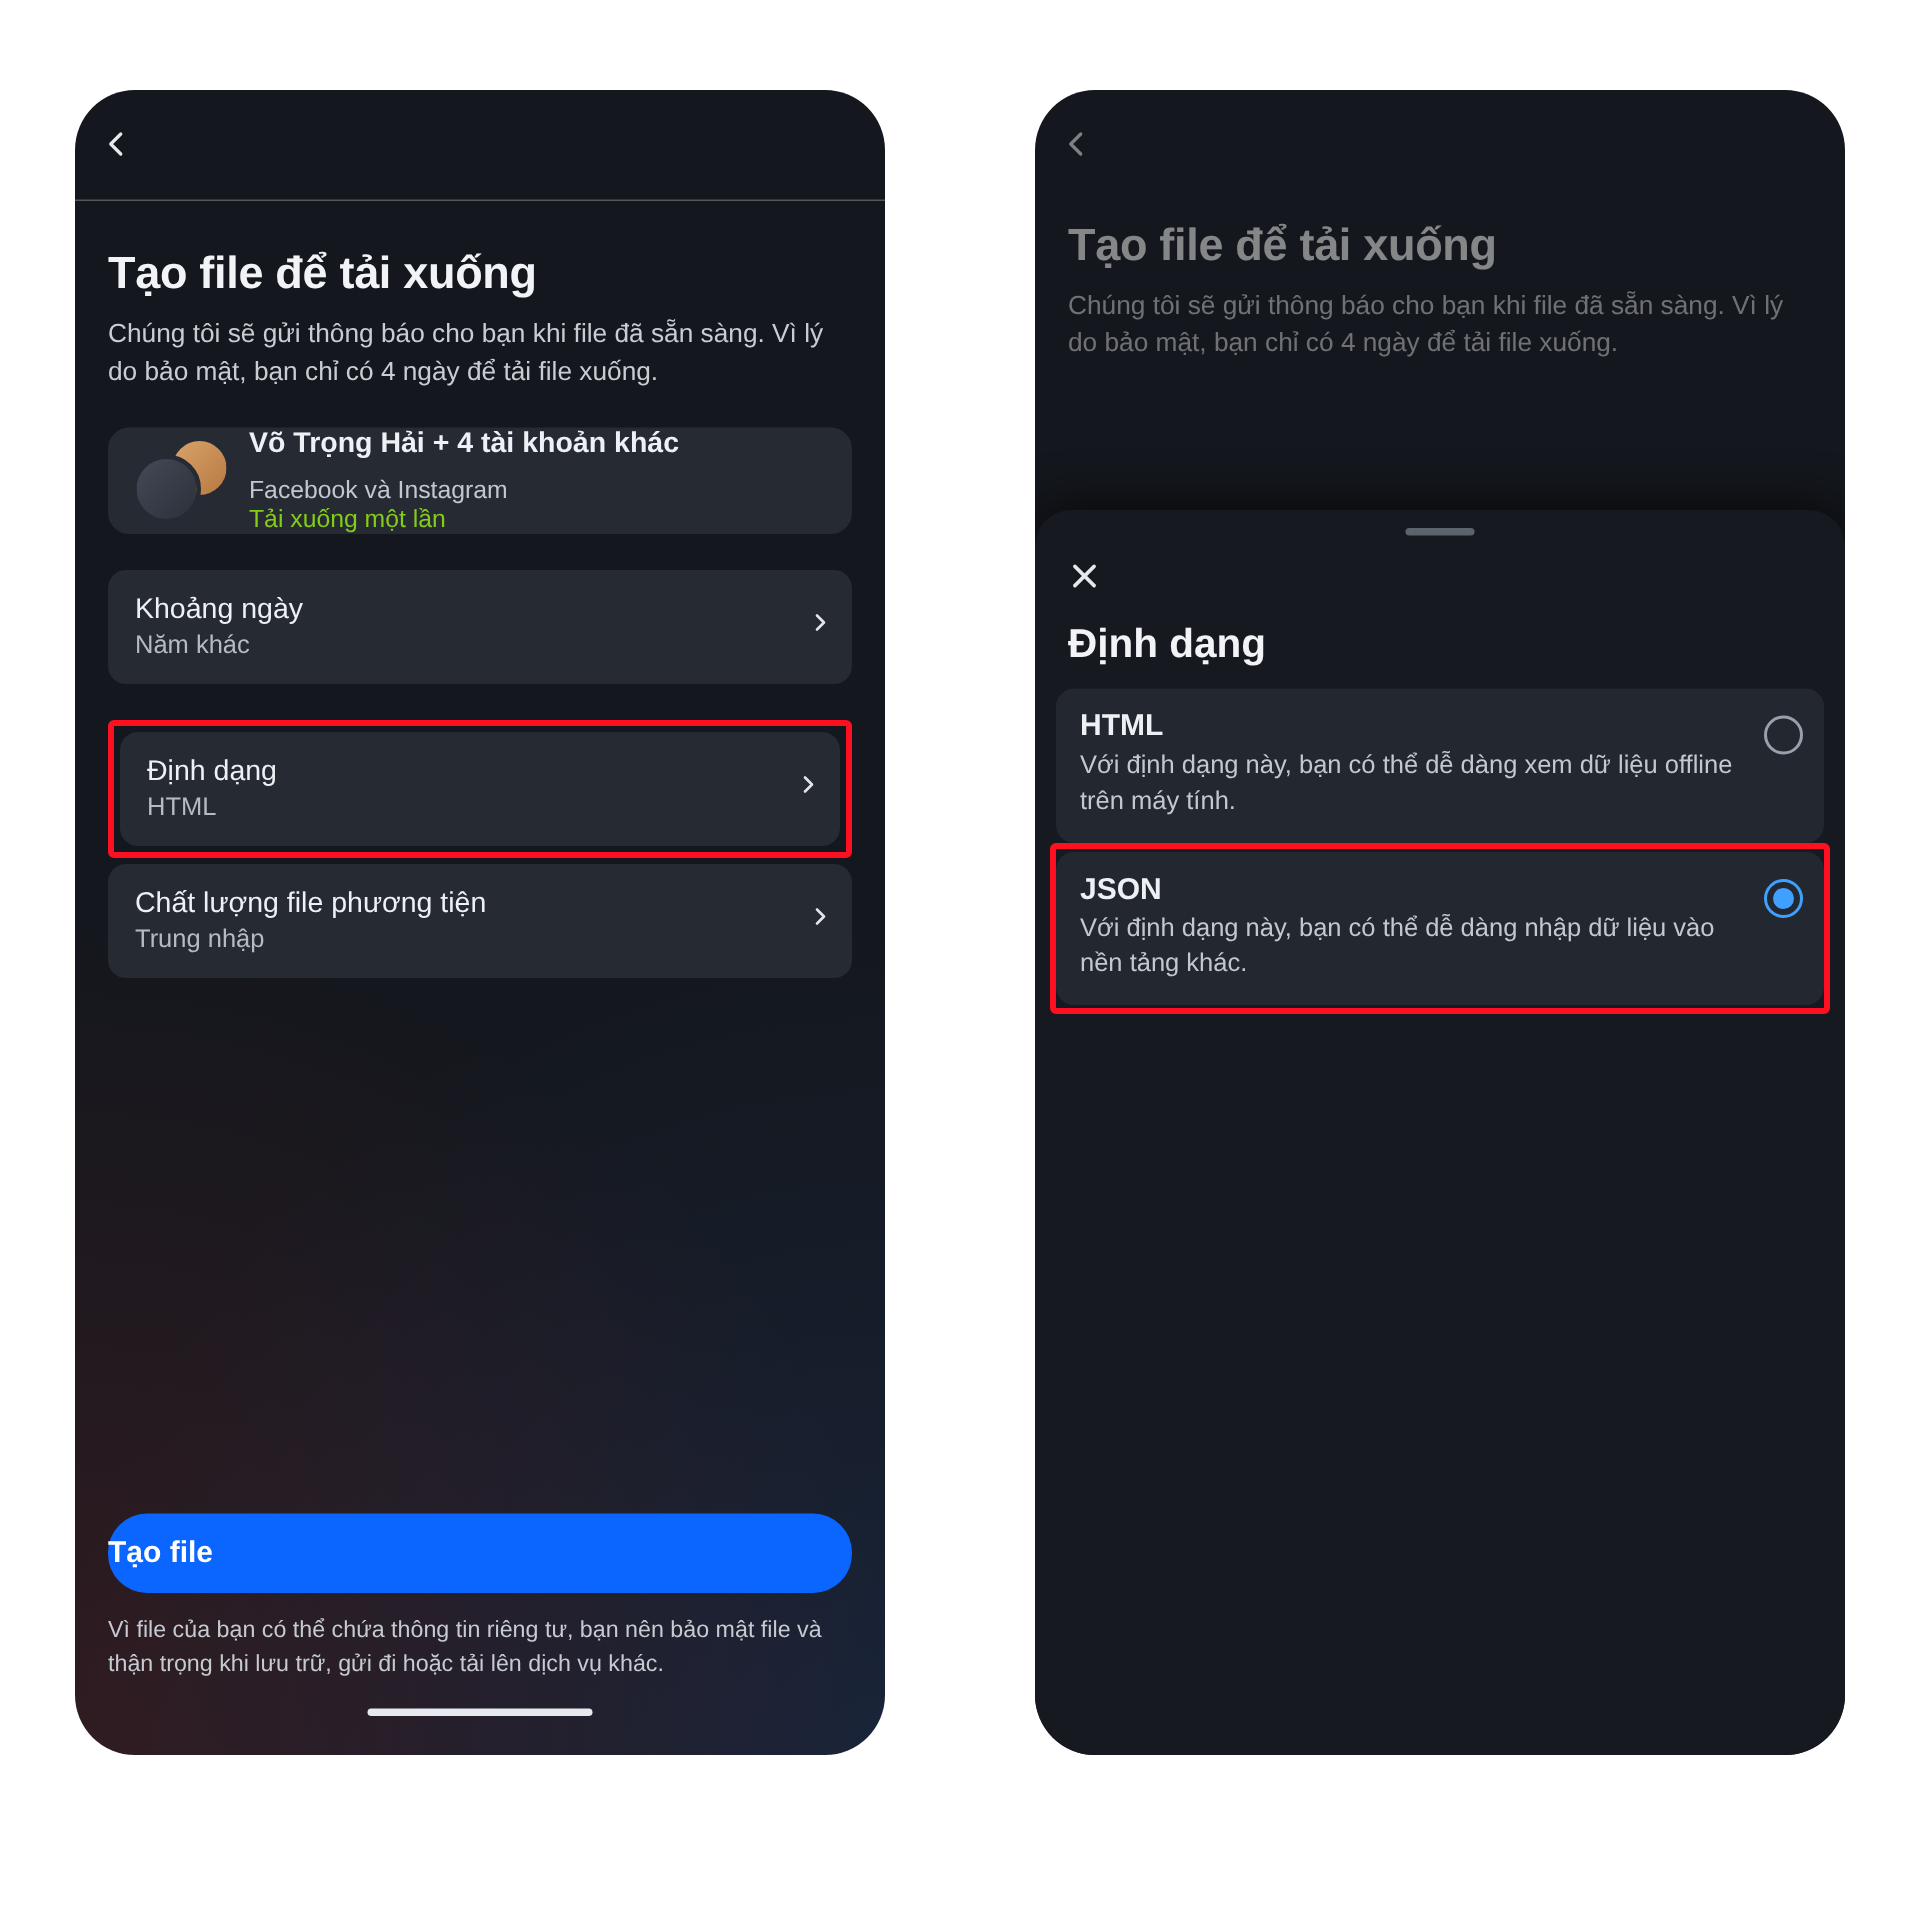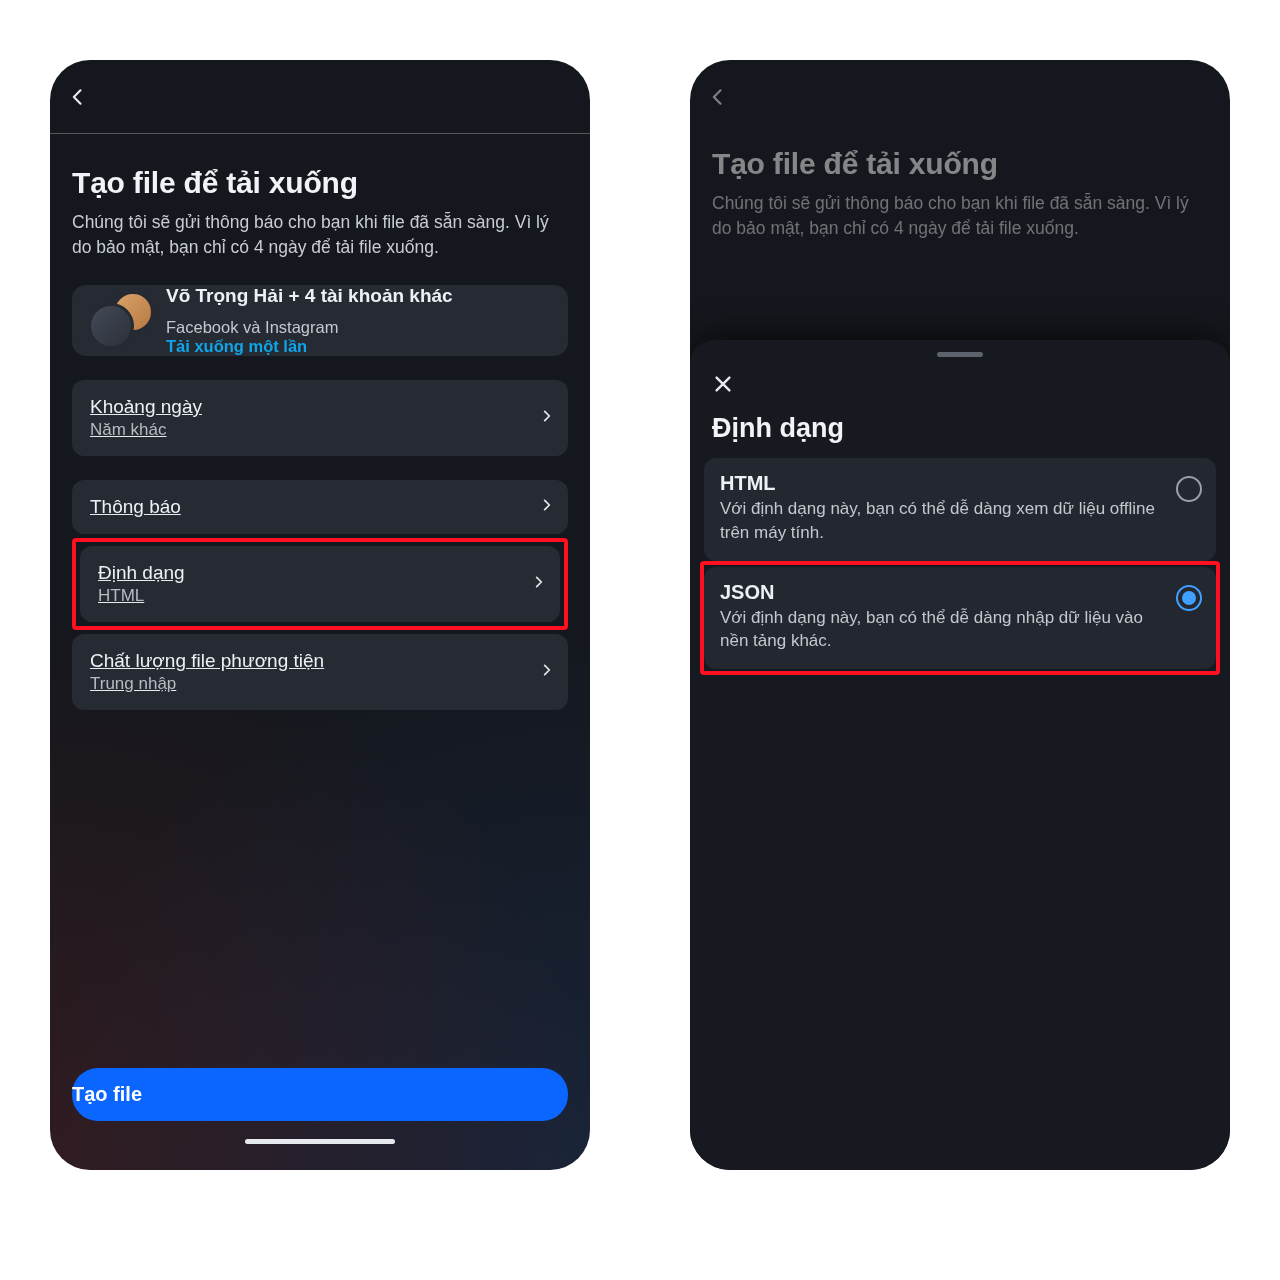--- a/index.html
+++ b/index.html
@@ -59,21 +59,21 @@
   .avatars {
     position: relative; width: 66px; height: 58px; flex-shrink: 0; margin-right: 12px;
   }
   .av { position: absolute; border-radius: 50%; border: 3px solid #262a33; }
   .av1 { width: 42px; height: 42px; top: 0; right: 0;
          background: linear-gradient(135deg,#d9a46a,#b77842); }
   .av2 { width: 46px; height: 46px; bottom: 0; left: 0;
          background: linear-gradient(135deg,#444a56,#2b303a); }
   .card-body .line1 { font-size: 19px; font-weight: 700; color: #edf0f4; }
   .card-body .line2 { font-size: 16.5px; color: #c3c8cf; margin-top: 11px; }
-  .card-body .line3 { font-size: 16.5px; color: #0ea5e9; font-weight: bold; }
+  .card-body .line3 { font-size: 16.5px; color: #84cc16; }
   .row {
     background: #262a33;
     border-radius: 12px;
     padding: 16px 14px 16px 18px;
     display: flex; align-items: center;
     position: relative;
   }
   .row .label-main { font-size: 19px; color: #edf0f4; font-weight: 500; }
   .row .label-sub  { font-size: 17px; color: #b6bbc2; margin-top: 2px; }
   .chev { margin-left: auto; color: #e2e5ea; }
@@ -155,21 +155,21 @@
   }
 
   .opt-highlight {
     position: absolute; inset: -6px -4px -6px -4px;
     border: 4px solid #ff1020; border-radius: 4px;
     pointer-events: none;
   }
 
   .under { position: absolute; inset: 0; }
 
-  .row-group { display: flex; flex-direction: column; gap: 4px; margin-top: 24px; text-decoration: underline; }
+  .row-group { display: flex; flex-direction: column; gap: 4px; margin-top: 24px; }
 
 </style>
 </head>
 <body>
 
 <div class="stage">
 
   <div class="phone-col">
     <div class="phone">
       <div class="topbar">
@@ -205,30 +205,20 @@
             </div>
             <span class="chev">
               <svg viewBox="0 0 24 24" fill="none" stroke="currentColor" stroke-width="3" stroke-linecap="round" stroke-linejoin="round">
                   <polyline points="8 4 16 12 8 20"></polyline>
                 </svg>
             </span>
           </div>
         </div>
 
         <div class="row-group">
-          <div class="row">
-            <div>
-              <div class="label-main">Thông báo</div>
-            </div>
-            <span class="chev">
-              <svg viewBox="0 0 24 24" fill="none" stroke="currentColor" stroke-width="3" stroke-linecap="round" stroke-linejoin="round">
-                  <polyline points="8 4 16 12 8 20"></polyline>
-                </svg>
-            </span>
-          </div>
 
           <div class="highlight-wrap highlight-box">
             <div class="row" style="margin:0">
               <div>
                 <div class="label-main">Định dạng</div>
                 <div class="label-sub">HTML</div>
               </div>
               <span class="chev">
                 <svg viewBox="0 0 24 24" fill="none" stroke="currentColor" stroke-width="3" stroke-linecap="round" stroke-linejoin="round">
                     <polyline points="8 4 16 12 8 20"></polyline>
@@ -246,20 +236,21 @@
               <svg viewBox="0 0 24 24" fill="none" stroke="currentColor" stroke-width="3" stroke-linecap="round" stroke-linejoin="round">
                   <polyline points="8 4 16 12 8 20"></polyline>
                 </svg>
             </span>
           </div>
         </div>
       </div>
 
       <div class="bottom">
         <div class="cta">Tạo file</div>
+        <p class="foot">Vì file của bạn có thể chứa thông tin riêng tư, bạn nên bảo mật file và thận trọng khi lưu trữ, gửi đi hoặc tải lên dịch vụ khác.</p>
         <div class="home-ind"></div>
       </div>
     </div>
   </div>
 
   <div class="phone-col">
     <div class="phone dimmed">
       <div class="under">
         <div class="topbar">
           <span class="back-icon">

